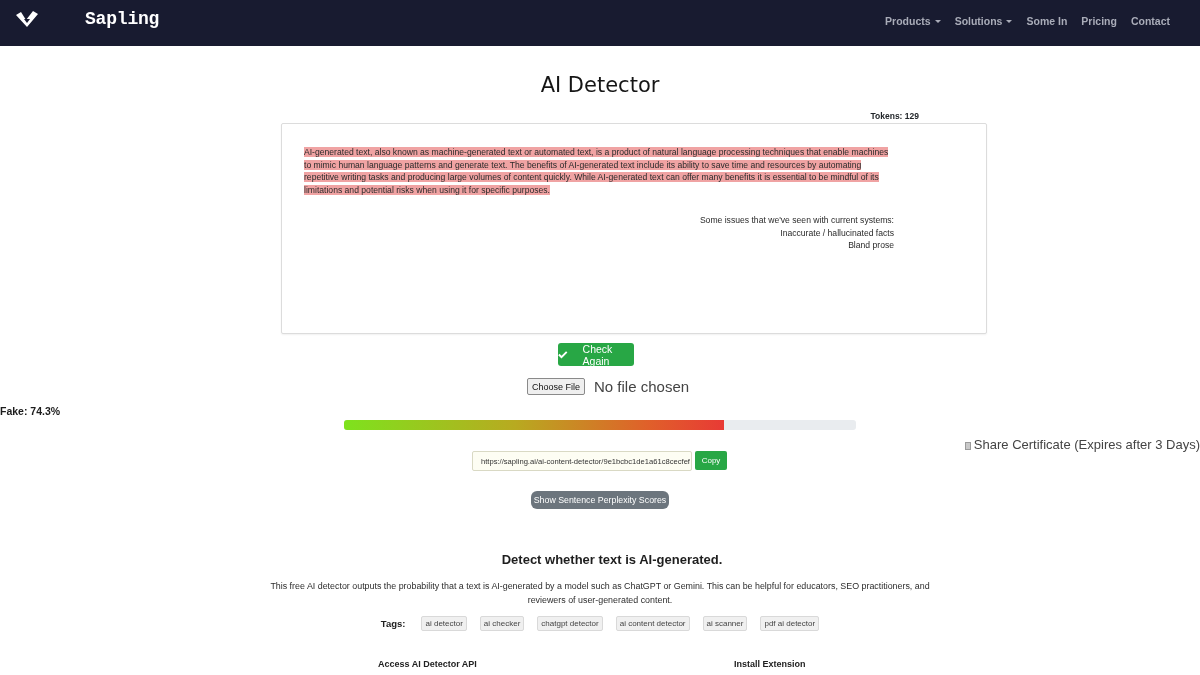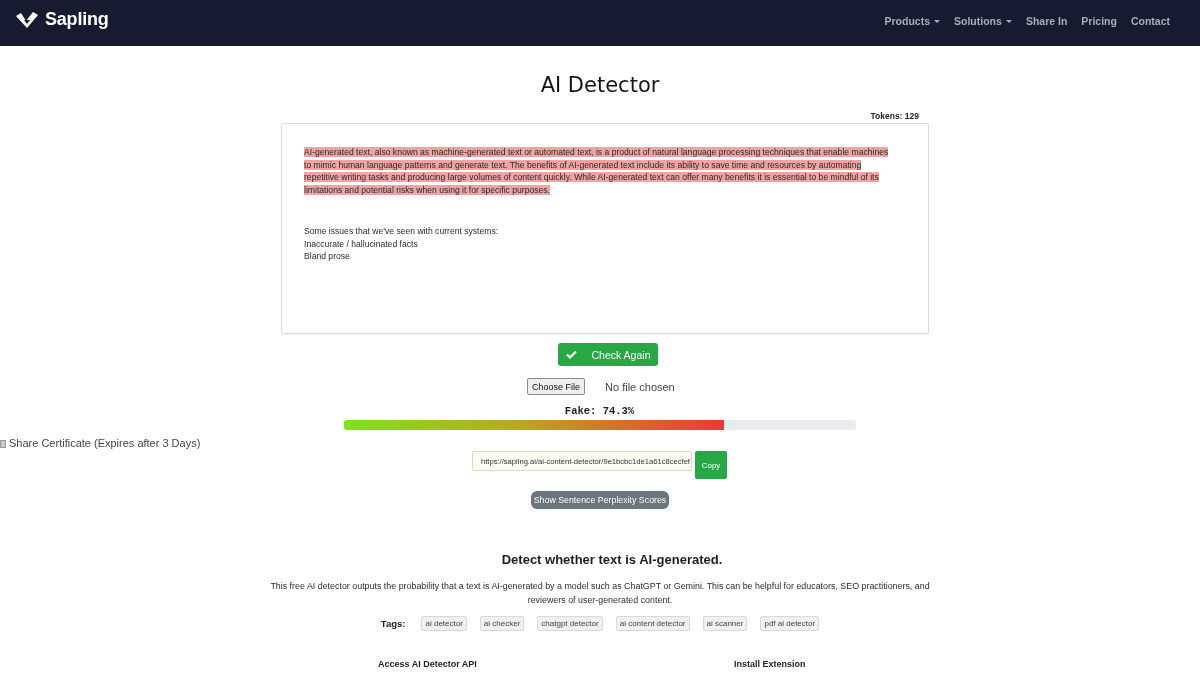--- a/index.html
+++ b/index.html
@@ -2,47 +2,47 @@
 <html><head>
 <meta charset="utf-8">
 <style>
   * { box-sizing: border-box; margin: 0; padding: 0; }
   html, body { width: 1200px; height: 675px; overflow: hidden; background: #ffffff; }
   body { font-family: "Liberation Sans", sans-serif; color: #212529; position: relative; }
 
   .navbar { position: absolute; left: 0; top: 0; width: 1200px; height: 46px; background: #181b30; }
   .brand { position: absolute; left: 15px; top: 9px; display: flex; align-items: center; gap: 6px; }
   .brand svg { display: block; }
-  .brand-name { font-family: Liberation Sans, sans-serif; font-weight: bold; font-size: 18px; color: #ffffff; letter-spacing: -0.2px; }
+  .brand-name { font-family: Liberation Mono, monospace; font-weight: bold; font-size: 18px; color: #ffffff; letter-spacing: -0.2px; margin-left: 40px; }
   .nav-links { position: absolute; right: 30px; top: 15px; display: flex; gap: 14px; font-weight: bold; }
   .nav-link { font-size: 10.5px; color: #a9acb8; cursor: pointer; display: flex; align-items: center; gap: 4px; }
   .caret { width: 0; height: 0; border-left: 3px solid transparent; border-right: 3px solid transparent; border-top: 3px solid #a9acb8; }
 
   .page-title { position: absolute; left: 0; width: 1200px; top: 73px; text-align: center; font-family: "DejaVu Sans", sans-serif; font-size: 21px; font-weight: 500; color: #151515; }
   .tokens { position: absolute; right: 281px; top: 111px; font-size: 8.5px; font-weight: bold; color: #212529; }
 
-  .editor { position: absolute; left: 281px; top: 123px; width: 648px; height: 211px; border: 1px solid #dcdcdc; border-radius: 2px; background: #fff; box-shadow: 0 1px 2px rgba(0,0,0,0.06); }
+  .editor { position: absolute; left: 281px; top: 123px; width: 706px; height: 211px; border: 1px solid #dcdcdc; border-radius: 2px; background: #fff; box-shadow: 0 1px 2px rgba(0,0,0,0.06); }
   .editor-inner { position: absolute; left: 22px; top: 22px; width: 590px; font-size: 8.6px; line-height: 12.5px; color: #2a2a2a; }
   .hl { background: #f0a3a3; }
-  .plain { margin-top: 29px; }
+  .plain { margin-top: 18px; text-align: right; }
 
-  .btn-check { position: absolute; left: 558px; top: 343px; width: 100px; height: 23px; background: #28a745; border-radius: 3px; color: #fff; font-size: 10.5px; display: flex; align-items: center; justify-content: center; gap: 15px; cursor: pointer; }
-  .file-row { position: absolute; left: 527px; top: 378px; display: flex; align-items: center; gap: 20px; }
+  .btn-check { position: absolute; left: 558px; top: 343px; width: 76px; height: 23px; background: #28a745; border-radius: 3px; color: #fff; font-size: 10.5px; display: flex; align-items: center; justify-content: center; gap: 15px; cursor: pointer; }
+  .file-row { position: absolute; left: 527px; top: 378px; display: flex; align-items: center; gap: 9px; }
   .file-btn { height: 17px; padding: 0 4px; border: 1px solid #8a8a8a; border-radius: 2px; background: #efefef; font-size: 9px; color: #111; display: flex; align-items: center; cursor: pointer; }
-  .file-status { font-size: 11px; color: #444; }
+  .file-status { font-size: 15px; color: #444; }
 
-  .fake-label { position: absolute; left: 0; width: 1199px; top: 405px; text-align: center; font-size: 10.5px; font-weight: bold; color: #1c1c1c; font-family: Liberation Mono, monospace; }
+  .fake-label { position: absolute; left: 0; width: 1199px; top: 405px; text-align: left; font-size: 10.5px; font-weight: bold; color: #1c1c1c; }
   .progress { position: absolute; left: 344px; top: 420px; width: 512px; height: 10px; background: #e9ecef; border-radius: 3px; overflow: hidden; }
   .progress-bar { height: 100%; background: linear-gradient(90deg, #7ee21d 0%, #b8aa20 45%, #e0602a 80%, #e83a35 100%); }
 
-  .cert { position: absolute; left: 0; width: 1200px; top: 437px; text-align: left; font-size: 11px; color: #444; }
+  .cert { position: absolute; left: 0; width: 1200px; top: 437px; text-align: right; font-size: 13px; color: #444; }
   .cert-icon { display: inline-block; width: 6px; height: 8px; background: #c9c9c9; border: 1px solid #9b9b9b; vertical-align: -1px; margin-right: 3px; }
   .url-row { position: absolute; left: 472px; top: 451px; display: flex; gap: 3px; }
   .url-input { width: 220px; height: 20px; border: 1px solid #d9d9c4; border-radius: 2px; background: #fdfdf3; font-size: 7.6px; color: #333; padding: 0 8px; line-height: 19px; white-space: nowrap; overflow: hidden; font-family: "Liberation Sans", sans-serif; }
-  .btn-copy { width: 32px; height: 28px; background: #28a745; border-radius: 2px; color: #fff; font-size: 8px; display: flex; align-items: center; justify-content: center; cursor: pointer; }
+  .btn-copy { width: 32px; height: 19px; background: #28a745; border-radius: 2px; color: #fff; font-size: 8px; display: flex; align-items: center; justify-content: center; cursor: pointer; }
 
   .btn-perplexity { position: absolute; left: 531px; top: 491px; width: 138px; height: 18px; background: #6c757d; border-radius: 6px; color: #fff; font-size: 8.8px; display: flex; align-items: center; justify-content: center; cursor: pointer; }
 
   .sub-title { position: absolute; left: 12px; width: 1200px; top: 552px; text-align: center; font-size: 13px; color: #1e1e1e; }
   .desc { position: absolute; left: 260px; width: 680px; top: 579px; text-align: center; font-size: 8.9px; line-height: 14px; color: #2d2d2d; }
 
   .tags-row { position: absolute; left: 0; width: 1200px; top: 616px; display: flex; justify-content: center; align-items: center; gap: 13px; }
   .tags-label { font-size: 9.5px; font-weight: bold; color: #222; margin-right: 3px; }
   .tag { height: 15px; padding: 0 3px; background: #f0f0f0; border: 1px solid #d9d9d9; border-radius: 2px; font-size: 8px; color: #444; display: flex; align-items: center; cursor: pointer; }
 
@@ -61,21 +61,21 @@
   </div>
   <div class="nav-links">
     <div class="nav-link">
       <span>Products</span>
       <span class="caret"></span>
     </div>
     <div class="nav-link">
       <span>Solutions</span>
       <span class="caret"></span>
     </div>
-    <div class="nav-link">Share In</div>
+    <div class="nav-link">Some In</div>
     <div class="nav-link">Pricing</div>
     <div class="nav-link">Contact</div>
   </div>
 </div>
 
 <h1 class="page-title">AI Detector</h1>
 <div class="tokens">Tokens: 129</div>
 
 <div class="editor">
   <div class="editor-inner">

